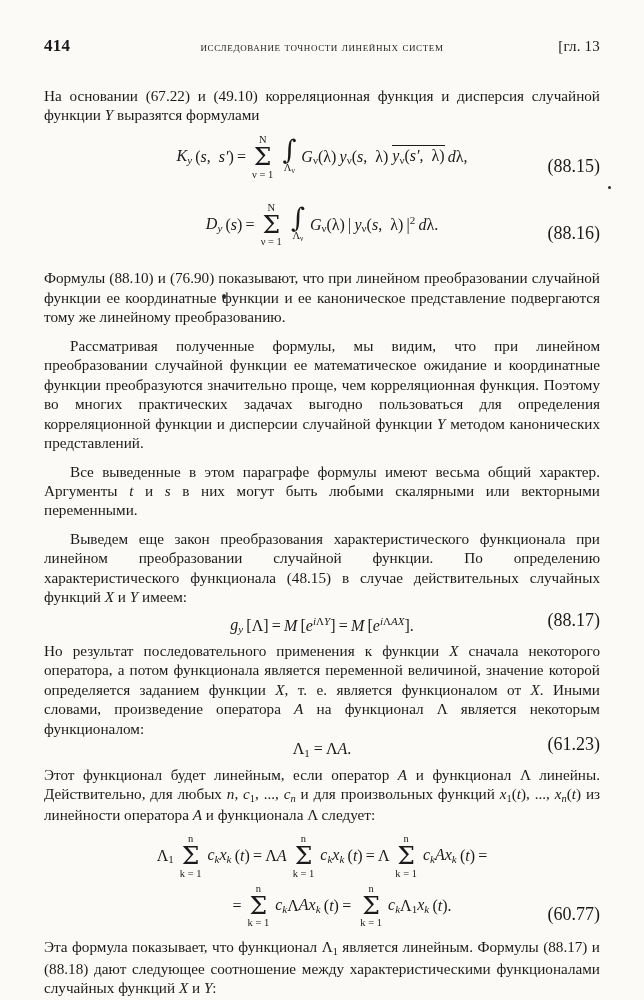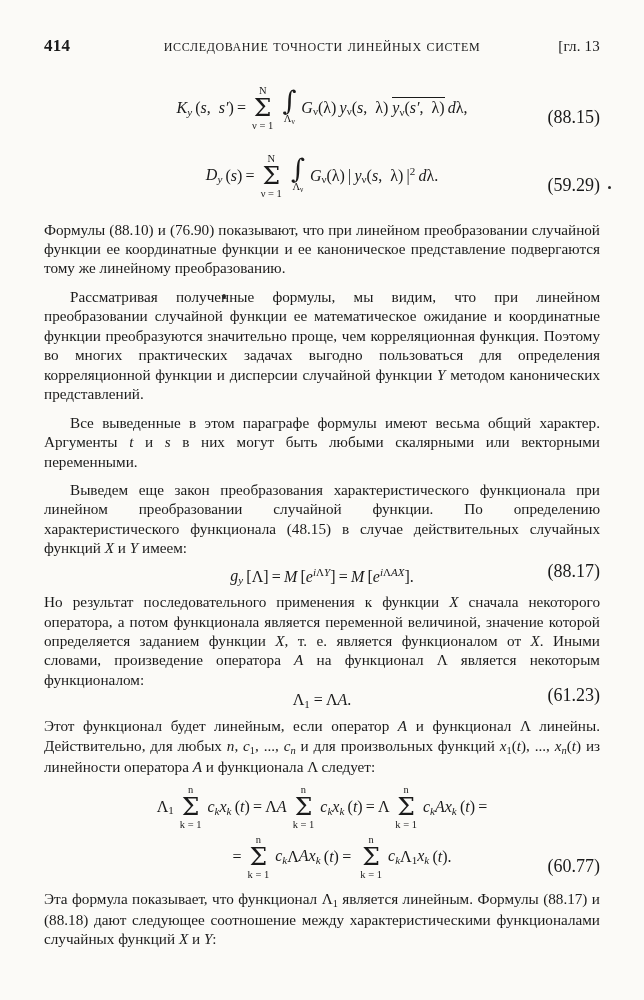--- a/index.html
+++ b/index.html
@@ -33,21 +33,21 @@
   .header .pageno {
     font-size: 17px;
     font-weight: bold;
     width: 60px;
   }
   .header .runtitle {
     flex: 1;
     text-align: center;
     font-variant: small-caps;
     text-transform: lowercase;
-    font-size: 17px;
+    font-size: 13px;
     letter-spacing: 0.6px;
   }
   .header .chapter {
     width: 60px;
     text-align: right;
     font-size: 15px;
   }
   p {
     margin: 0 0 1px 0;
     font-size: 15.2px;
@@ -149,20 +149,21 @@
 <body>
 
 <div class="page">
 
   <div class="header">
     <div class="pageno">414</div>
     <div class="runtitle">исследование точности линейных систем</div>
     <div class="chapter">[гл. 13</div>
   </div>
 
+  <p class="para">На основании (67.22) и (49.10) корреляционная функция и дисперсия случайной функции <i>Y</i> выразятся формулами</p>
 
   <div class="eq-block">
     <span class="eq-inner">
       <i>K<sub>y</sub></i> (<i>s</i>,&nbsp;&nbsp;<i>s′</i>) =
       <span class="sum">
         <span class="lim-top">N</span>
         <span class="sigma">Σ</span>
         <span class="lim-bot">ν = 1</span>
       </span>
       <span class="intg">
@@ -182,21 +183,21 @@
         <span class="lim-top">N</span>
         <span class="sigma">Σ</span>
         <span class="lim-bot">ν = 1</span>
       </span>
       <span class="intg">
         <span class="isign">∫</span>
         <span class="ilim">Λ<sub>ν</sub></span>
       </span>
       <i>G</i><sub>ν</sub>(λ) | <i>y</i><sub>ν</sub>(<i>s</i>,&nbsp;&nbsp;λ) |<sup>2</sup> <i>d</i>λ.
     </span>
-    <span class="eq-num">(59.29)</span>
+    <span class="eq-num">(88.16)</span>
   </div>
 
   <p class="para">Формулы (88.10) и (76.90) показывают, что при линейном преобразовании случайной функции ее координатные функции и ее каноническое представление подвергаются тому же линейному преобразованию.</p>
   <p class="para indent spaced">Рассматривая полученные формулы, мы видим, что при линейном преобразовании случайной функции ее математическое ожидание и координатные функции преобразуются значительно проще, чем корреляционная функция. Поэтому во многих практических задачах выгодно пользоваться для определения корреляционной функции и дисперсии случайной функции <i>Y</i> методом канонических представлений.</p>
   <p class="para indent spaced">Все выведенные в этом параграфе формулы имеют весьма общий характер. Аргументы <i>t</i> и <i>s</i> в них могут быть любыми скалярными или векторными переменными.</p>
   <p class="para indent spaced">Выведем еще закон преобразования характеристического функционала при линейном преобразовании случайной функции. По определению характеристического функционала (48.15) в случае действительных случайных функций <i>X</i> и <i>Y</i> имеем:</p>
 
   <div class="eq-block" style="margin:8px 0 6px 0;">
     <span class="eq-inner">
       <i>g<sub>y</sub></i> [Λ] = <i>M</i> [<i>e</i><sup><i>i</i>Λ<i>Y</i></sup>] = <i>M</i> [<i>e</i><sup><i>i</i>Λ<i>AX</i></sup>].

